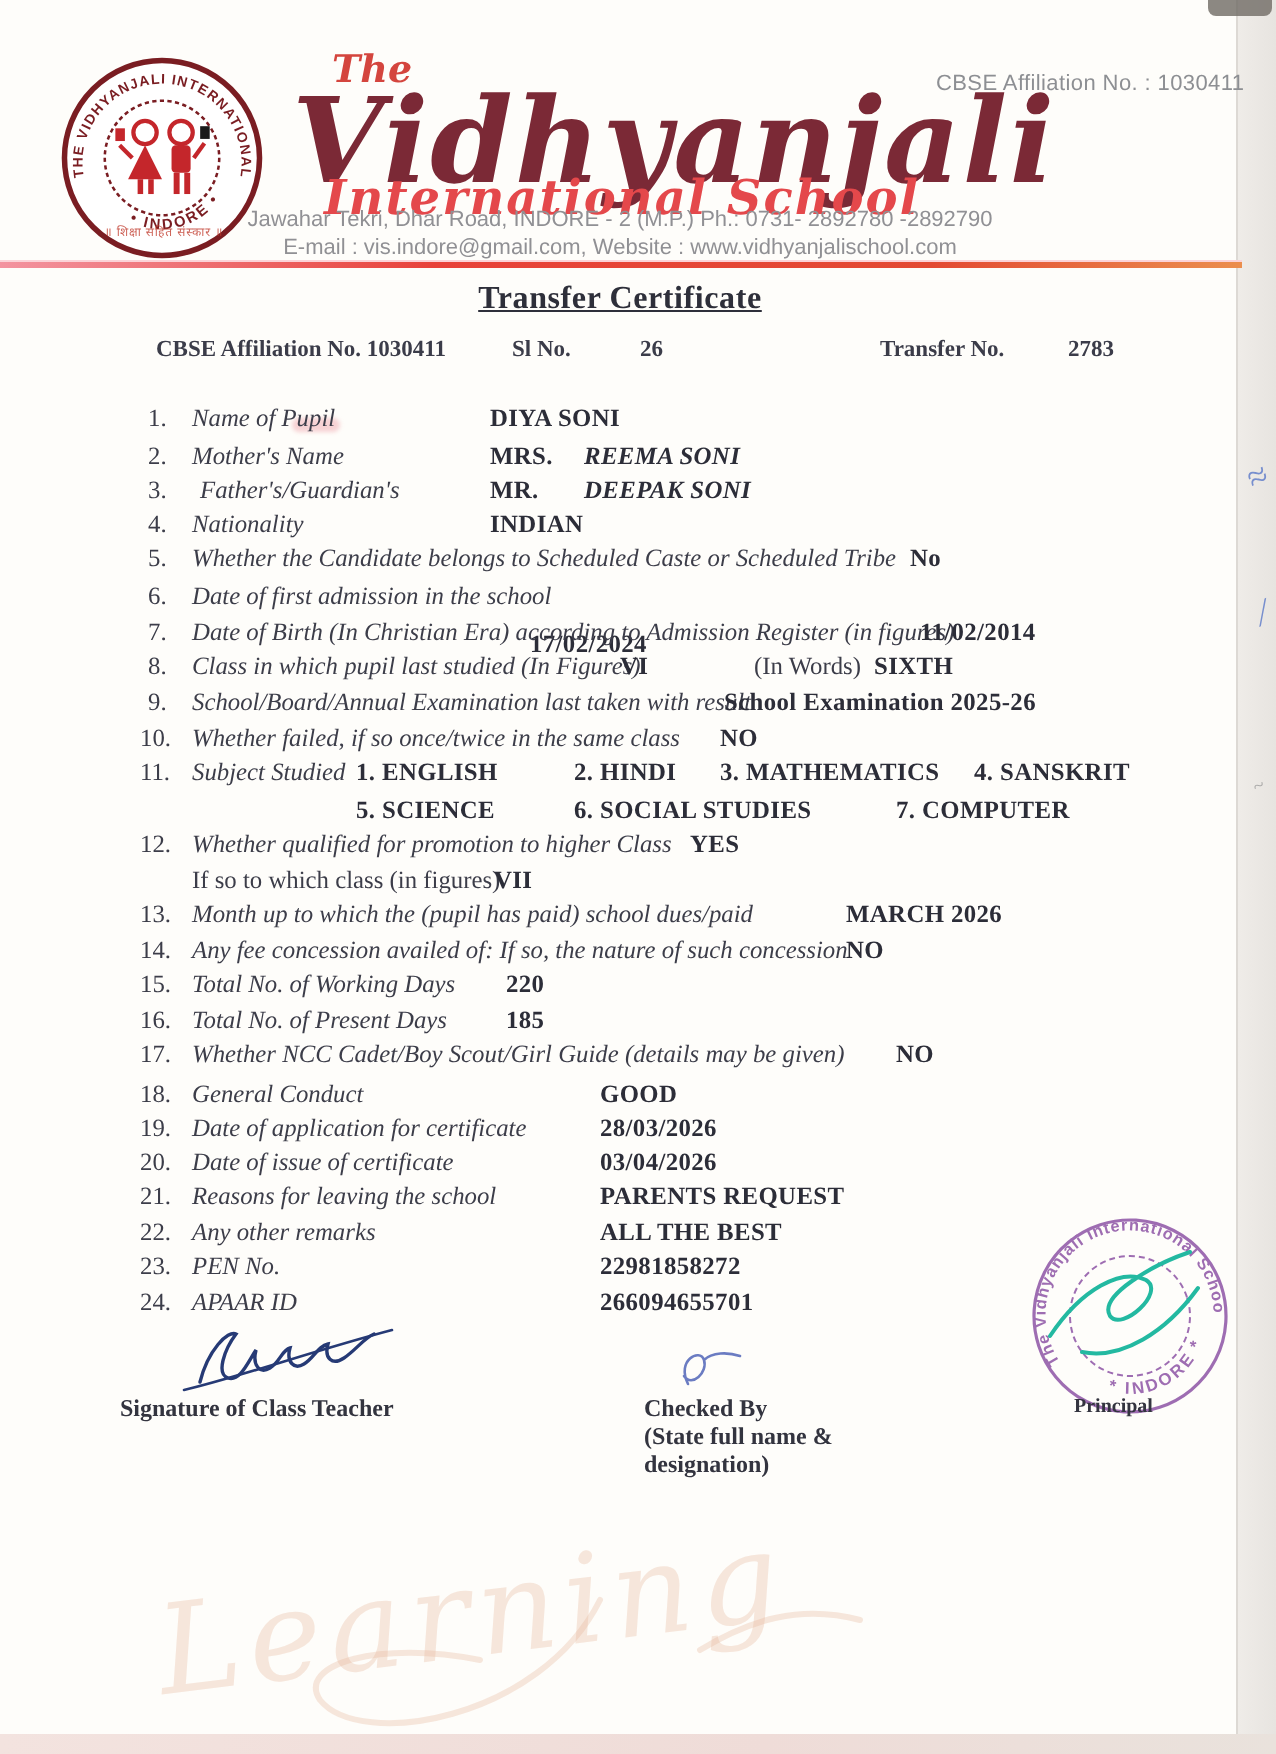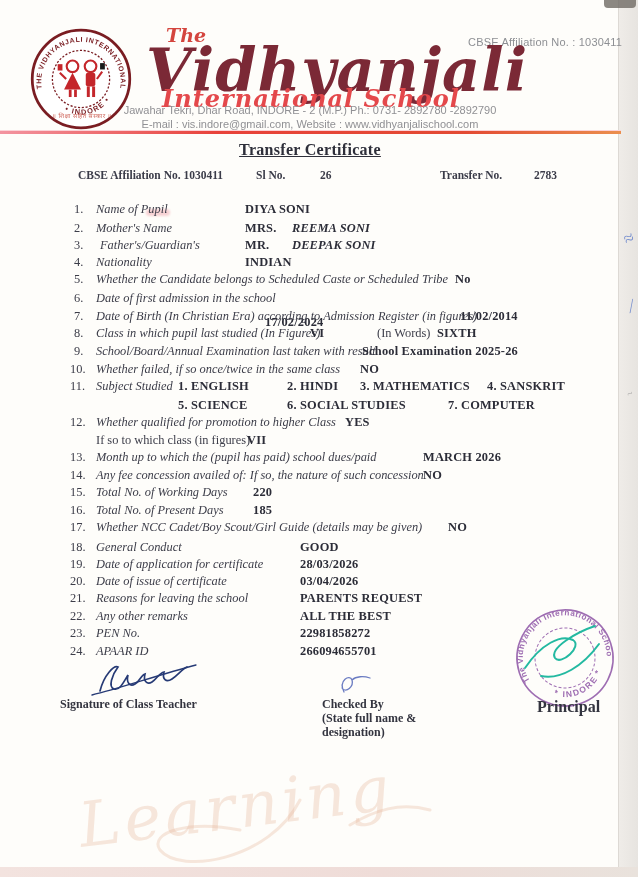--- a/index.html
+++ b/index.html
@@ -61,21 +61,21 @@
   .vx360{left:360px;} .vx345{left:345px;} .vx247{left:247px;} .vx445{left:423px;}
   .vx253{left:253px;} .vx448{left:448px;} .vx300{left:300px;}
   .lx377{left:377px;} .lx96{left:96px;}
   .sx1{left:178px;} .sx2{left:287px;} .sx3{left:360px;} .sx4{left:487px;} .sx7{left:448px;}
 
   
   .sig-teacher-svg{position:absolute;left:88px;top:657px;}
   .lbl-teacher{position:absolute;left:60px;top:697px;font-size:12px;font-weight:bold;color:#33343f;}
   .sig-checked-svg{position:absolute;left:330px;top:672px;}
   .lbl-checked{position:absolute;left:322px;top:697px;font-size:12px;font-weight:bold;color:#33343f;line-height:14px;}
-  .lbl-principal{position:absolute;left:537px;top:698px;font-size:16px;font-weight:bold;color:#33343f;}
+  .lbl-principal{position:absolute;left:537px;top:698px;font-size:10px;font-weight:bold;color:#33343f;}
   .stamp-svg{position:absolute;left:503px;top:596px;}
 
   
   .watermark{position:absolute;left:78px;top:770px;font-style:italic;
     font-family:"DejaVu Serif",serif;font-size:62px;color:rgba(228,178,150,.30);
     transform:rotate(-7deg);letter-spacing:4px;}
   .wm-swoosh{position:absolute;left:120px;top:790px;}
 </style>
 </head>
 <body>

